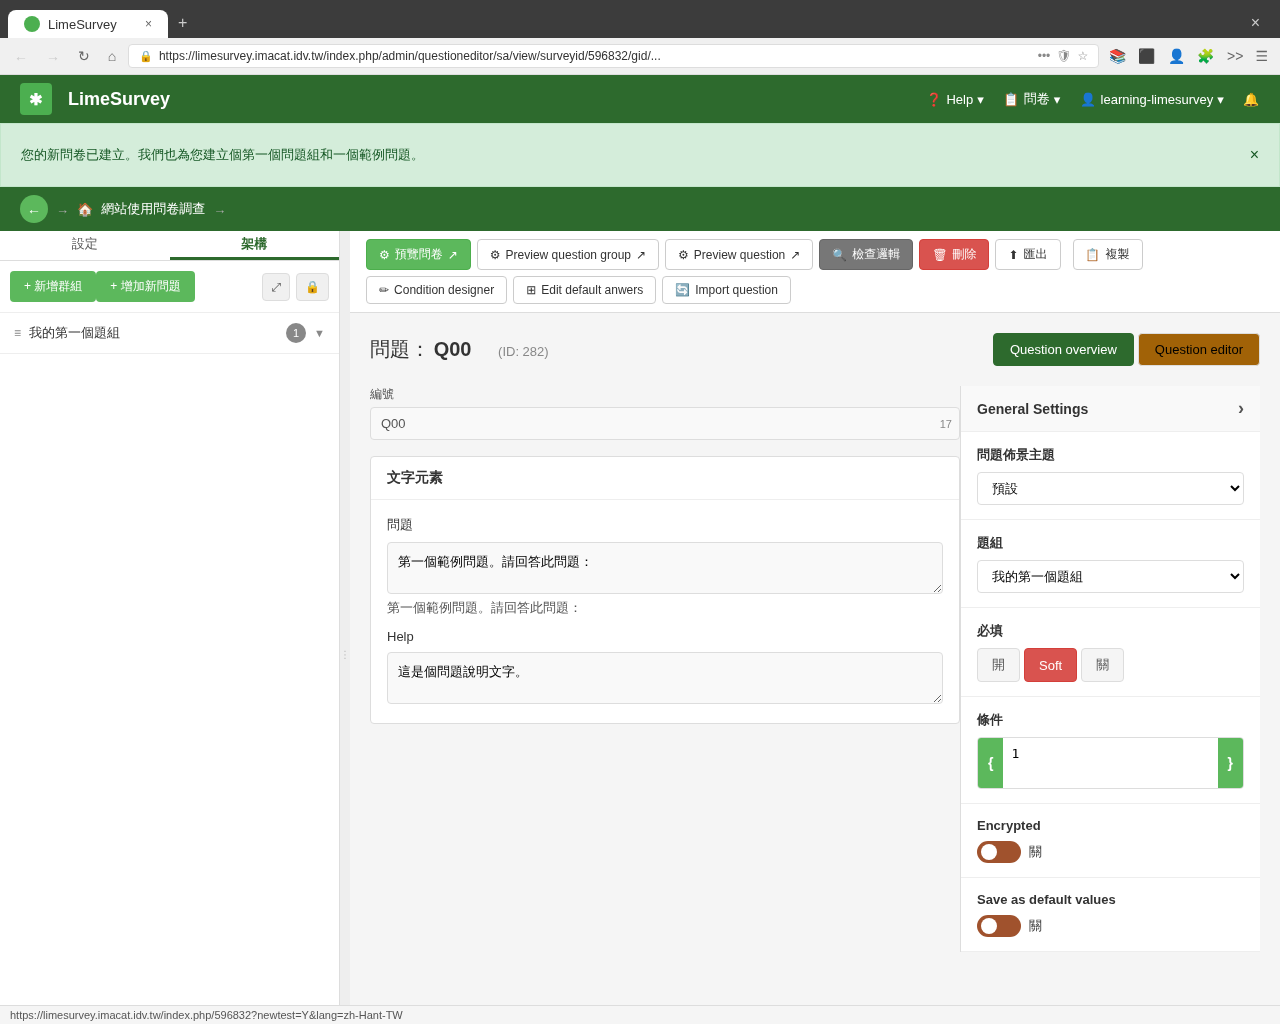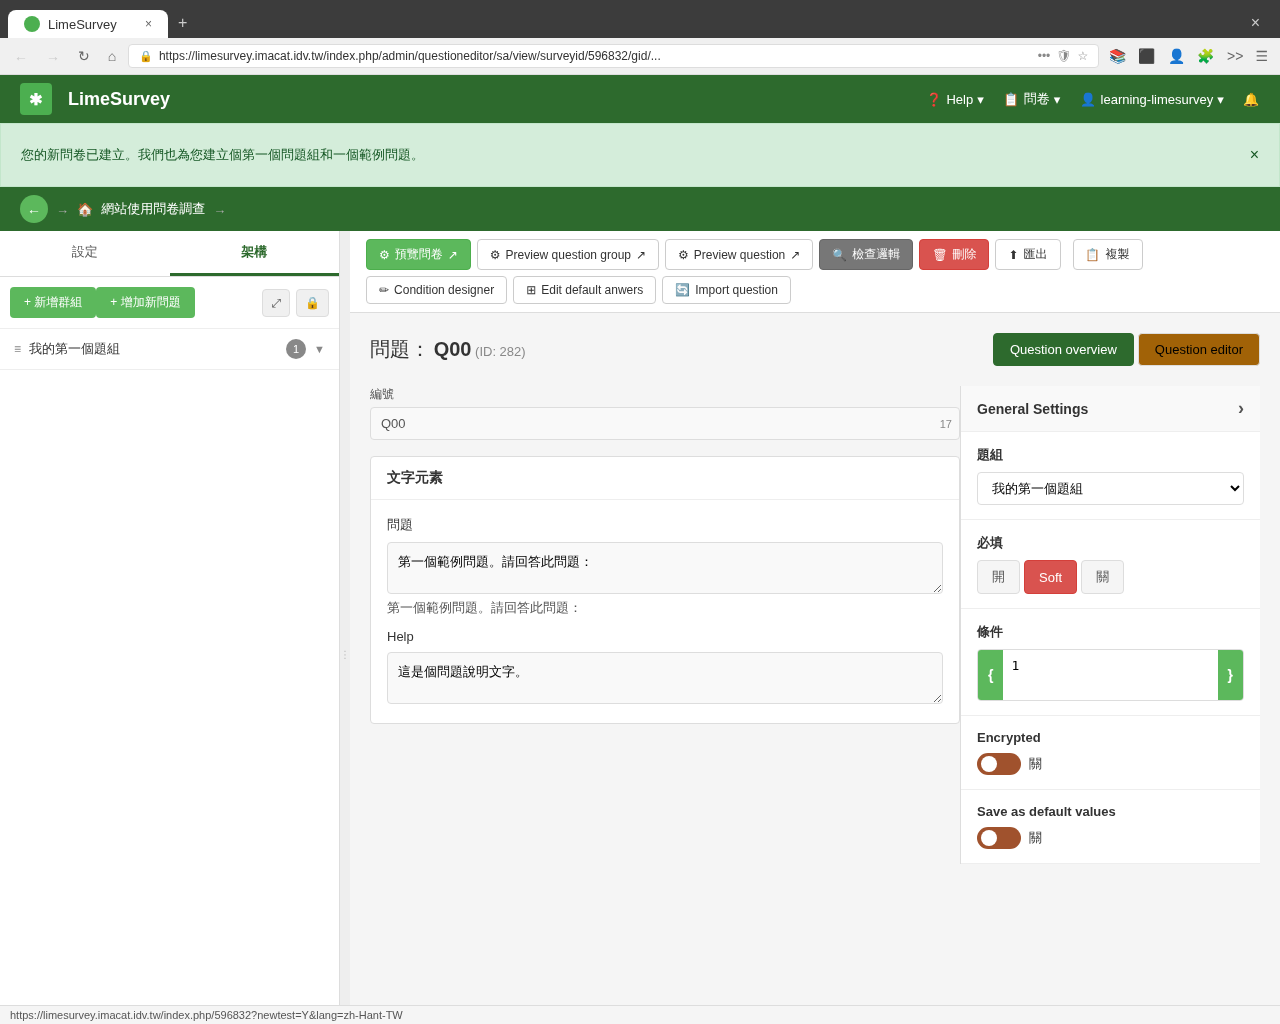--- a/index.html
+++ b/index.html
@@ -34,21 +34,21 @@
     
     .breadcrumb-bar { background: #2d6a2d; color: #fff; padding: 8px 20px; display: flex; align-items: center; gap: 8px; font-size: 13px; }
     .breadcrumb-item { color: #fff; cursor: pointer; }
 
     
     .main-layout { display: flex; height: calc(100vh - 48px - 42px - 40px - 48px); }
 
     
     .sidebar { width: 340px; background: #fff; border-right: 1px solid #ddd; display: flex; flex-direction: column; }
     .sidebar-tabs { display: flex; border-bottom: 1px solid #ddd; }
-    .sidebar-tab { flex: 1; padding: 12px; text-align: center; cursor: pointer; font-size: 13px; color: #555; border-bottom: 3px solid transparent; }
+    .sidebar-tab { flex: 1; padding: 4px; text-align: center; cursor: pointer; font-size: 13px; color: #555; border-bottom: 3px solid transparent; }
     .sidebar-tab.active { color: #2d6a2d; border-bottom: 3px solid #2d6a2d; font-weight: bold; }
     .sidebar-actions { display: flex; align-items: center; padding: 10px; gap: 0; border-bottom: 1px solid #eee; }
     .btn-green { background: #5cb85c; color: #fff; border: none; border-radius: 4px; padding: 7px 14px; cursor: pointer; font-size: 12px; display: flex; align-items: center; gap: 5px; }
     .sidebar-actions-right { display: flex; gap: 6px; margin-left: auto; }
     .icon-btn { background: #f0f0f0; border: 1px solid #ddd; border-radius: 4px; padding: 6px 8px; cursor: pointer; color: #555; font-size: 12px; }
     .group-item { padding: 10px 14px; display: flex; align-items: center; gap: 8px; cursor: pointer; border-bottom: 1px solid #eee; }
     .group-icon { color: #888; font-size: 12px; }
     .group-label { flex: 1; font-size: 13px; }
     .group-badge { background: #888; color: #fff; border-radius: 50%; width: 20px; height: 20px; display: flex; align-items: center; justify-content: center; font-size: 11px; }
     .group-expand { color: #888; font-size: 11px; }
@@ -265,21 +265,21 @@
         <span>Import question</span>
       </button>
     </div>
 
     <div class="question-content">
 
       <div class="question-header">
         <div>
           <span style="font-size:20px;color:#333;">問題：</span>
           <span style="font-size:20px;font-weight:bold;color:#333;">Q00</span>
-          <span style="font-size:13px;color:#888;margin-left:0;">(ID: 282)</span>
+          <span style="font-size:13px;color:#888;margin-left:23px;">(ID: 282)</span>
         </div>
         <div class="question-tabs">
           <button class="q-tab active">Question overview</button>
           <button class="q-tab">Question editor</button>
         </div>
       </div>
 
       <div style="display:flex;gap:0;">
 
         <div style="flex:1;">
@@ -310,20 +310,26 @@
           </div>
 
         </div>
 
         <div class="right-panel">
           <div class="settings-header">
             <span>General Settings</span>
             <span style="cursor:pointer;font-size:18px;color:#555;">›</span>
           </div>
 
+          <div class="settings-section">
+            <div class="settings-label">問題佈景主題</div>
+            <select class="settings-select">
+              <option>預設</option>
+            </select>
+          </div>
 
           <div class="settings-section">
             <div class="settings-label">題組</div>
             <select class="settings-select">
               <option>我的第一個題組</option>
             </select>
           </div>
 
           <div class="settings-section">
             <div class="settings-label">必填</div>

